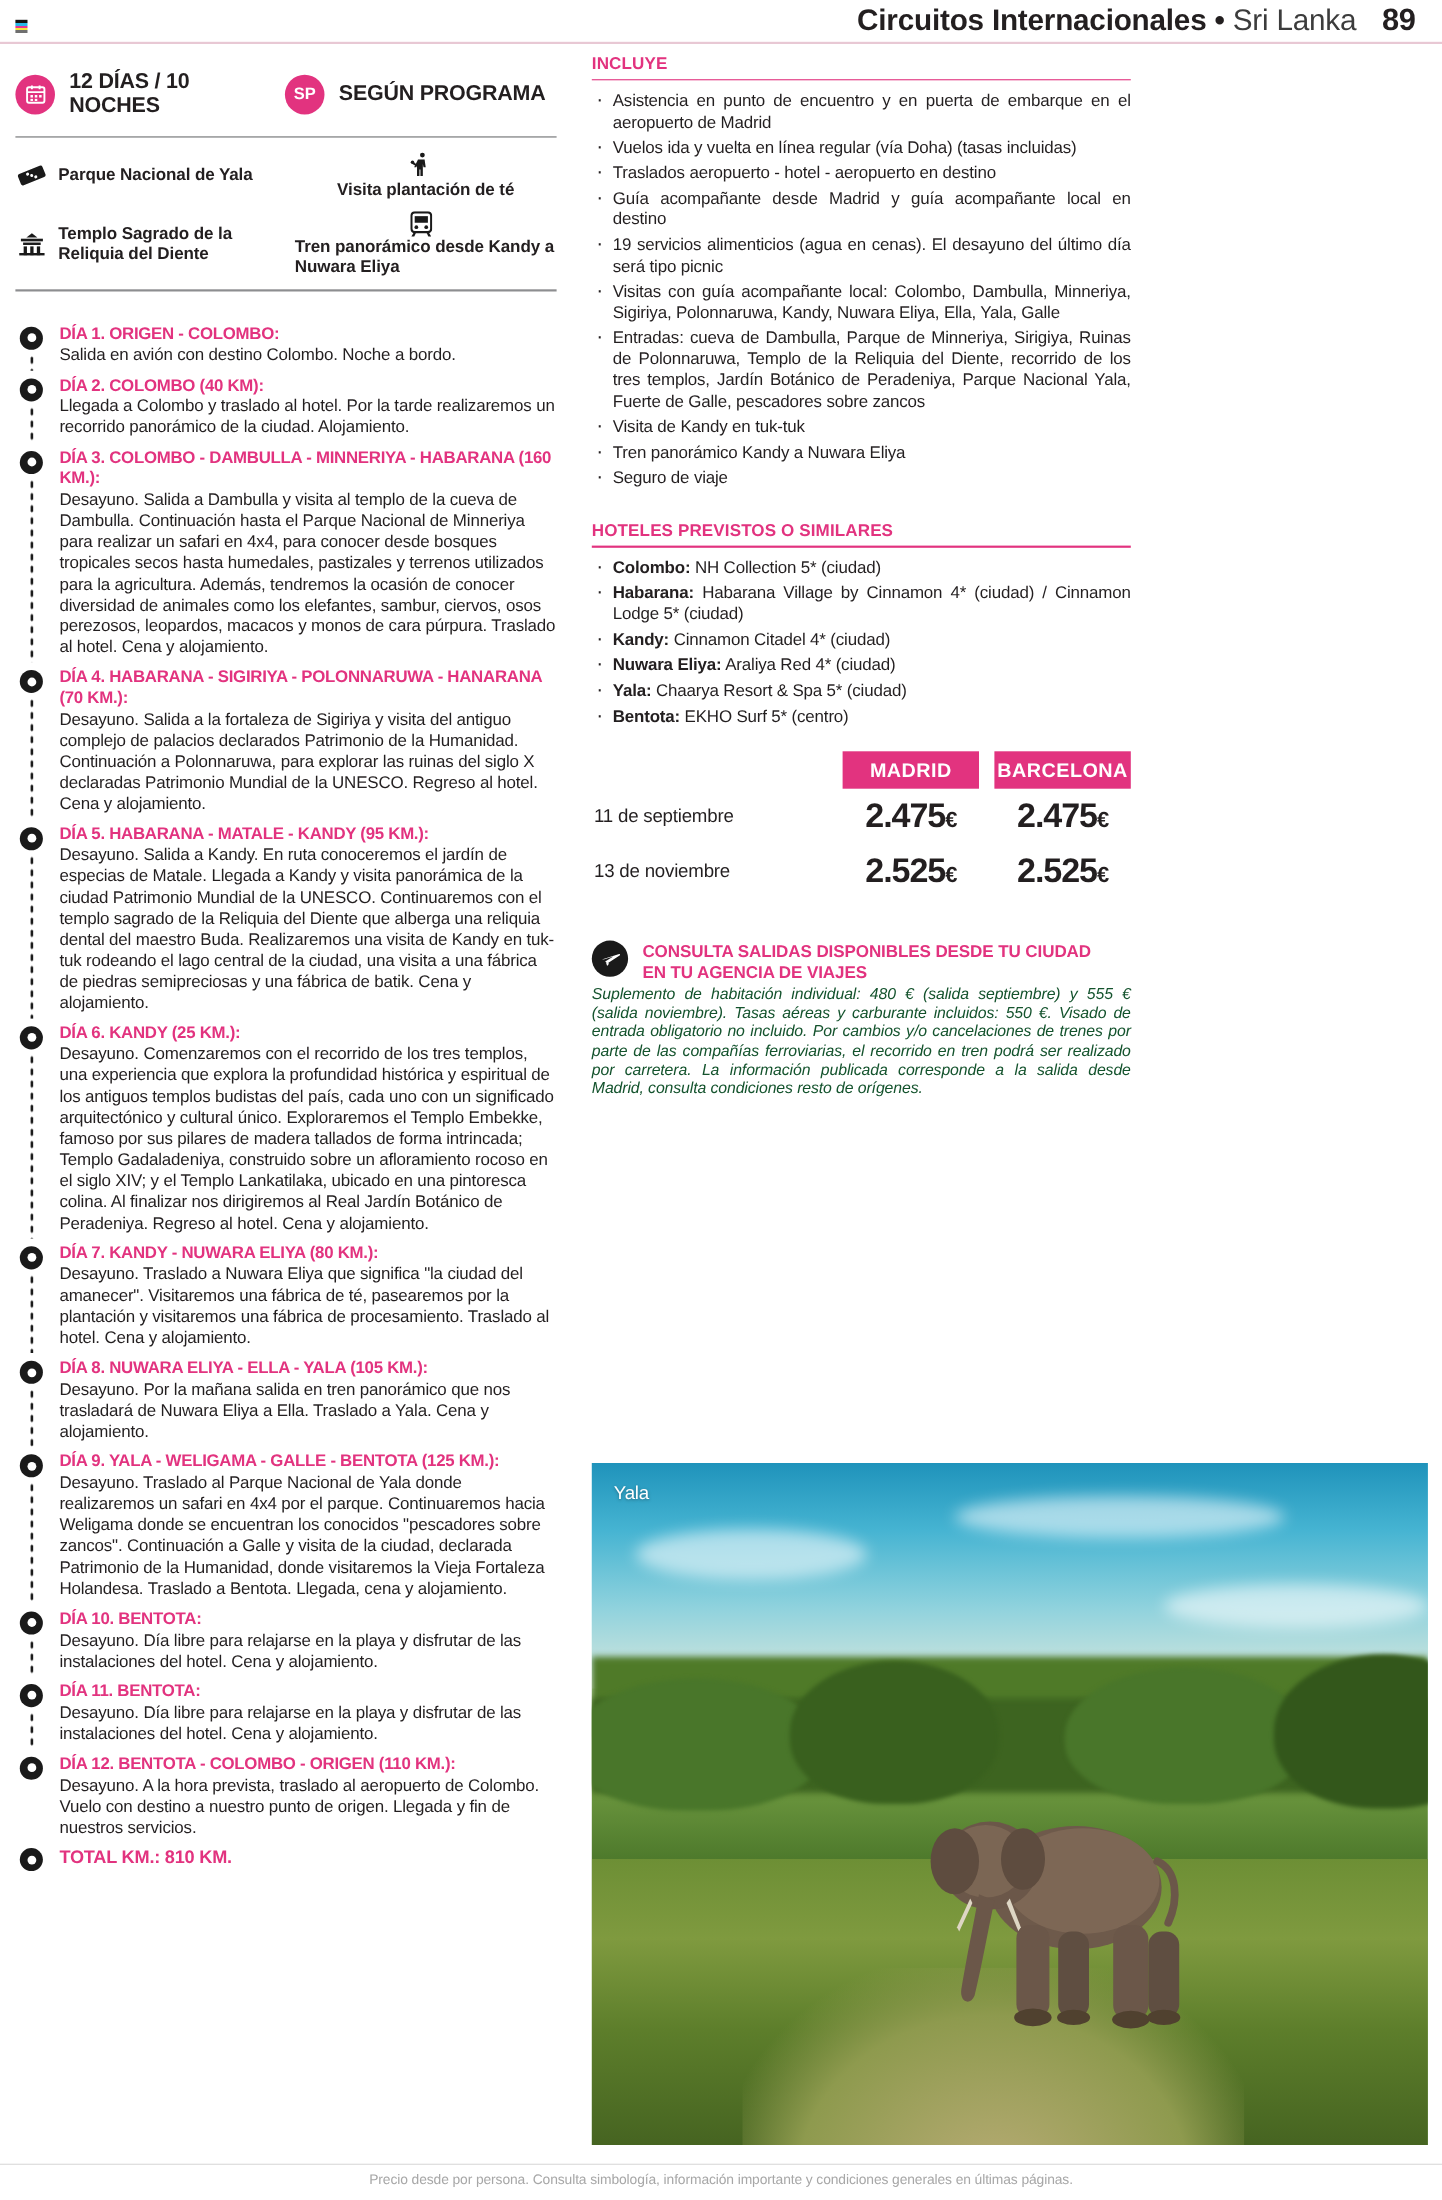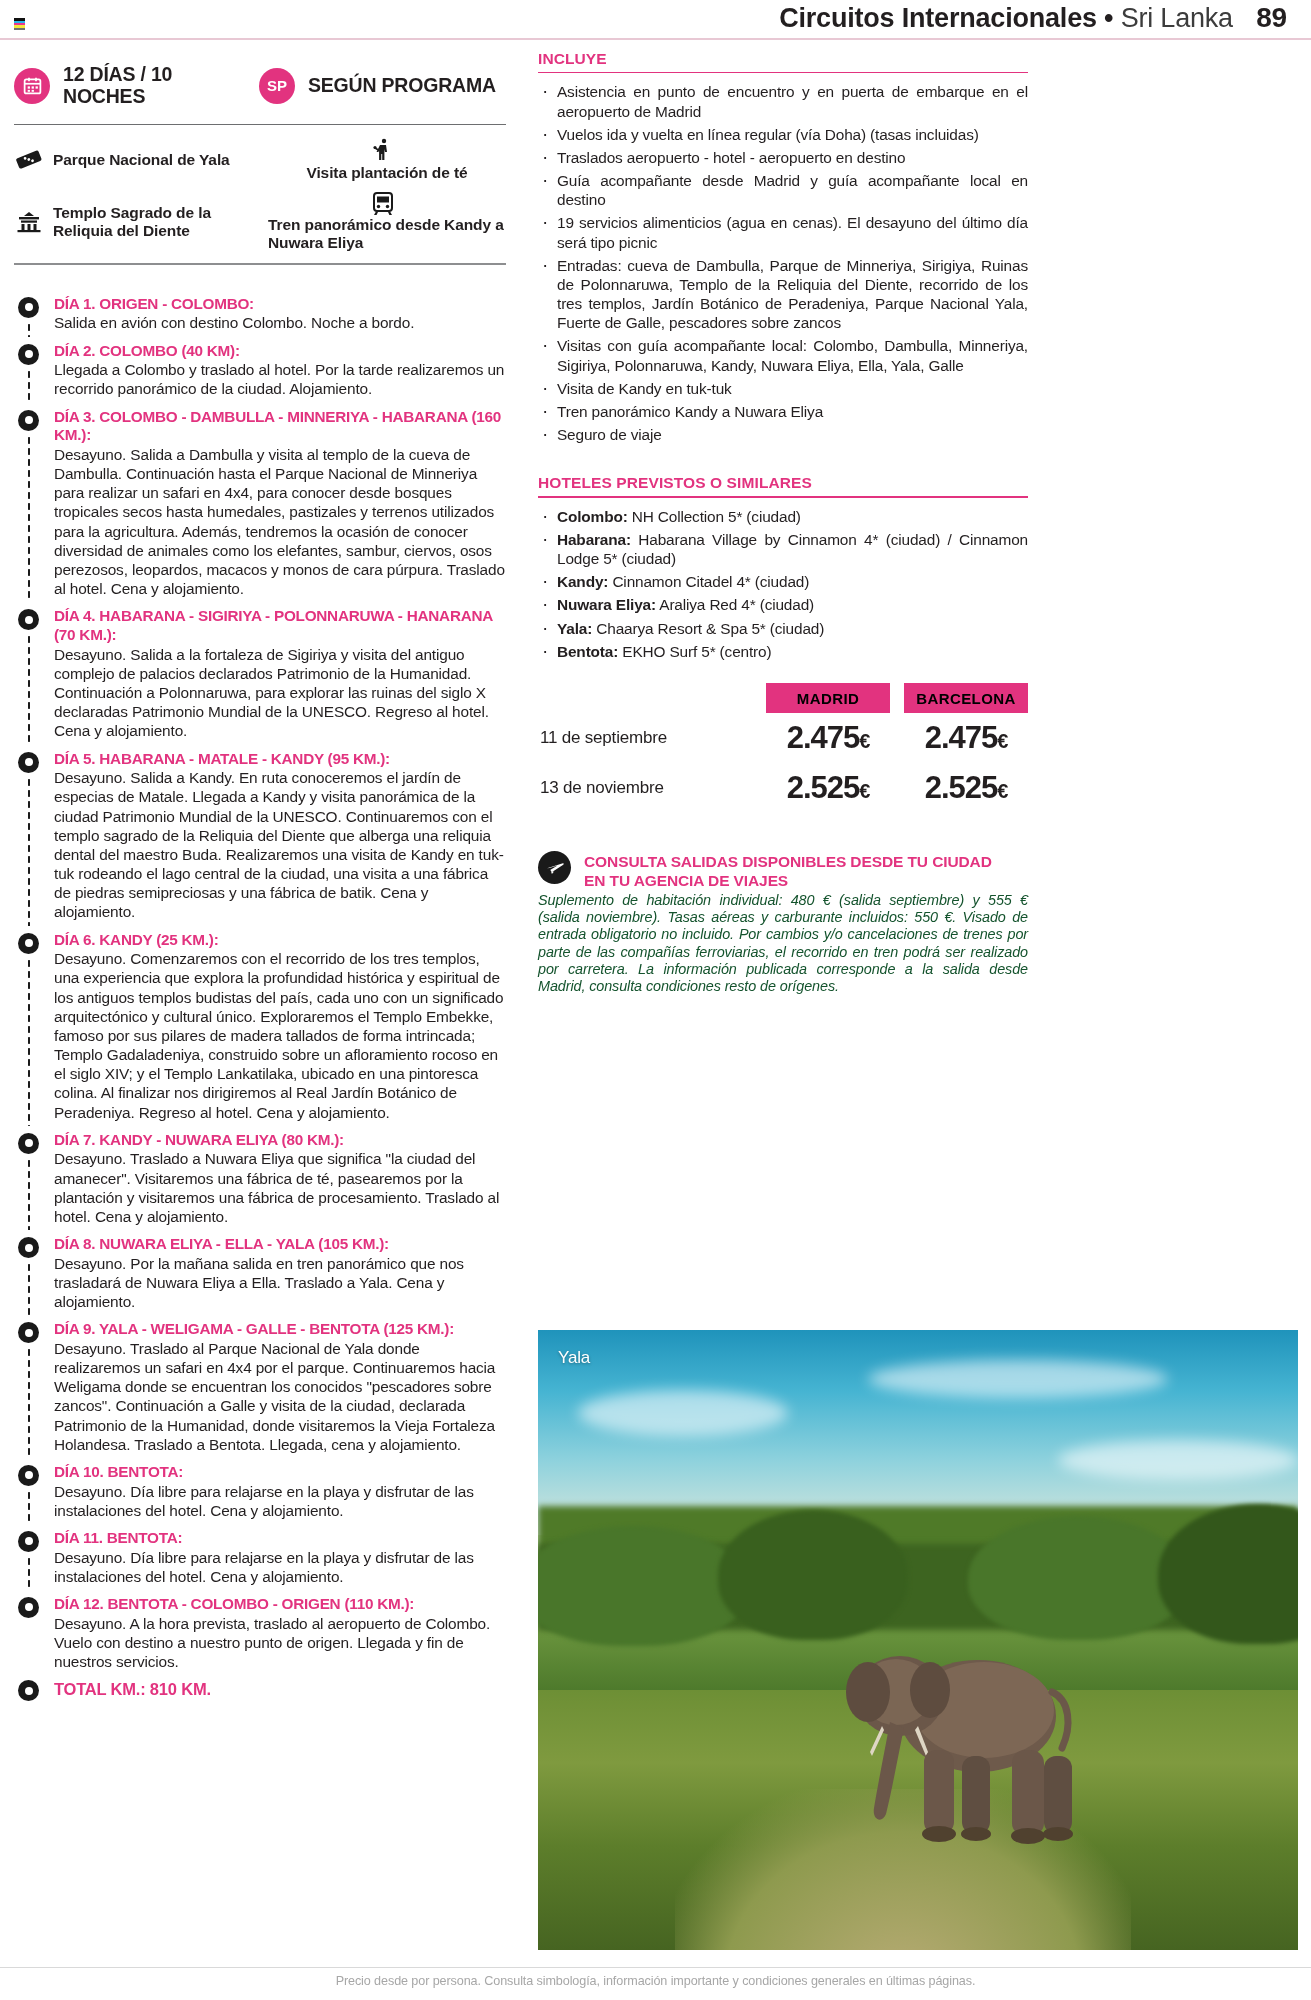--- a/index.html
+++ b/index.html
@@ -126,22 +126,22 @@
     font-size: 19px; color: #231f20;
   }
   ul.dotlist li b { font-weight: bold; }
   .hotels-gap { height: 26px; }
 
   
   .price-table { margin-top: 22px; width: 490px; }
   .pt-head { display: flex; }
   .pt-head .spacer { flex: 1 1 auto; }
   .pt-head .cell {
-    width: 124px; background: #e2337f; color: #000000;
-    font-weight: bold; font-size: 15px; letter-spacing: 0.4px;
+    width: 124px; background: #e2337f; color: #ffffff;
+    font-weight: bold; font-size: 18px; letter-spacing: 0.4px;
     text-align: center; padding: 7px 0 6px 0;
   }
   .pt-head .cell.first { margin-right: 14px; }
   .pt-row { display: flex; align-items: center; height: 50px; }
   .pt-row .date {
     flex: 1 1 auto; font-size: 17px; letter-spacing: -0.2px; padding-left: 2px;
   }
   .pt-row .price {
     width: 124px; text-align: center;
     font-size: 31px; font-weight: bold; letter-spacing: -1px;
@@ -400,22 +400,22 @@
   <div class="right-col">
 
     <div class="sec-head">INCLUYE</div>
     <div class="sec-rule"></div>
     <ul class="dotlist">
         <li>Asistencia en punto de encuentro y en puerta de embarque en el aeropuerto de Madrid</li>
         <li>Vuelos ida y vuelta en línea regular (vía Doha) (tasas incluidas)</li>
         <li>Traslados aeropuerto - hotel - aeropuerto en destino</li>
         <li>Guía acompañante desde Madrid y guía acompañante local en destino</li>
         <li>19 servicios alimenticios (agua en cenas). El desayuno del último día será tipo picnic</li>
+        <li>Visitas con guía acompañante local: Colombo, Dambulla, Minneriya, Sigiriya, Polonnaruwa, Kandy, Nuwara Eliya, Ella, Yala, Galle</li>
         <li>Entradas: cueva de Dambulla, Parque de Minneriya, Sirigiya, Ruinas de Polonnaruwa, Templo de la Reliquia del Diente, recorrido de los tres templos, Jardín Botánico de Peradeniya, Parque Nacional Yala, Fuerte de Galle, pescadores sobre zancos</li>
-        <li>Visitas con guía acompañante local: Colombo, Dambulla, Minneriya, Sigiriya, Polonnaruwa, Kandy, Nuwara Eliya, Ella, Yala, Galle</li>
         <li>Visita de Kandy en tuk-tuk</li>
         <li>Tren panorámico Kandy a Nuwara Eliya</li>
         <li>Seguro de viaje</li>
       </ul>
 
     <div class="hotels-gap"></div>
 
     <div class="sec-head">HOTELES PREVISTOS O SIMILARES</div>
     <div class="sec-rule"></div>
     <ul class="dotlist">

